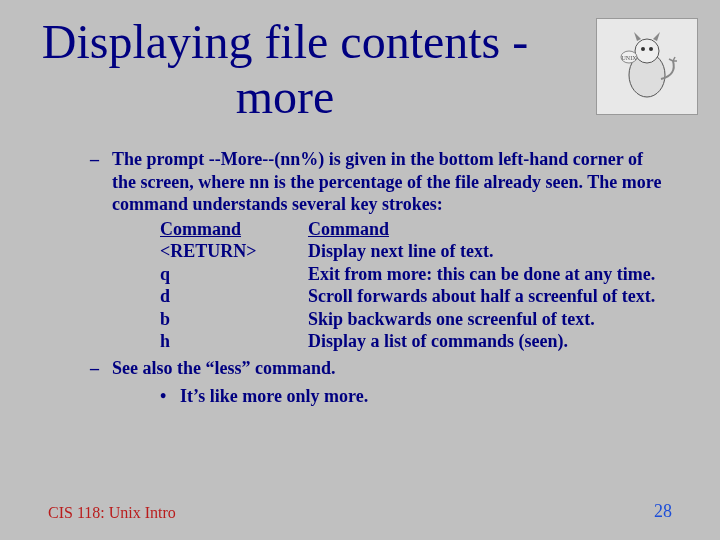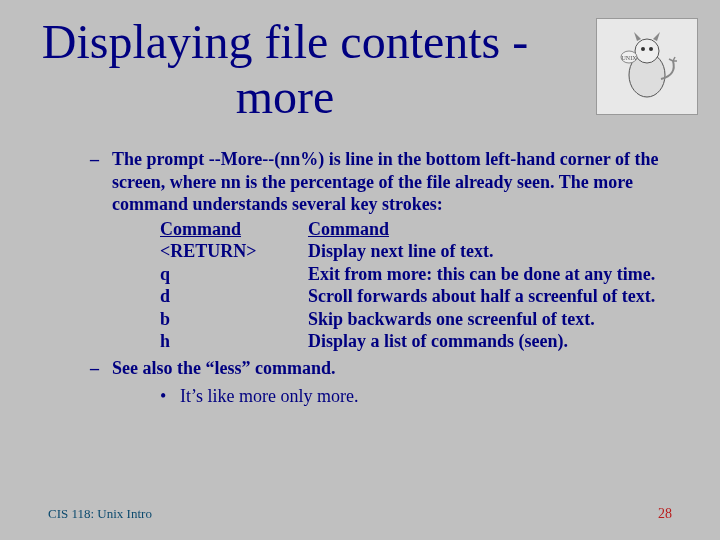--- a/index.html
+++ b/index.html
@@ -76,42 +76,42 @@
   }
   .underline {
     text-decoration: underline;
   }
   .sub-bullet {
     position: relative;
     margin-left: 48px;
     padding-left: 20px;
     margin-top: 6px;
     font-size: 18px;
-    font-weight: normal;
+    font-weight: bold;
   }
   .sub-bullet::before {
     content: "•";
     position: absolute;
     left: 0;
     top: 0;
   }
   .footer-left {
     position: absolute;
     bottom: 18px;
     left: 48px;
-    font-size: 13px;
-    color: #0c4a6e;
+    font-size: 16px;
+    color: #b91c1c;
     font-weight: normal;
   }
   .footer-right {
     position: absolute;
     bottom: 18px;
     right: 48px;
-    font-size: 14px;
-    color: #b91c1c;
+    font-size: 18px;
+    color: #1d4ed8;
     font-weight: normal;
   }
 </style>
 </head>
 <body>
 
 <div class="slide">
 
   <div class="title">
     <span>Displaying file contents -</span><br>
@@ -129,21 +129,21 @@
       <ellipse cx="22" cy="30" rx="8" ry="6" fill="#f0f0f0" stroke="#888" stroke-width="1"></ellipse>
       <text x="22" y="33" font-size="6" text-anchor="middle" fill="#555">UNIX</text>
       <path d="M54 52 Q70 48 66 34" fill="none" stroke="#888" stroke-width="2"></path>
       <path d="M66 34 L62 32 M66 34 L68 30 M66 34 L70 34" stroke="#888" stroke-width="1.5"></path>
     </svg>
   </div>
 
   <div class="content">
 
     <div class="bullet1">
-      <span>The prompt --More--(nn%) is line in the bottom left-hand corner of the screen, where nn is the percentage of the file already seen.  The more command understands several key strokes:</span>
+      <span>The prompt --More--(nn%) is given in the bottom left-hand corner of the screen, where nn is the percentage of the file already seen.  The more command understands several key strokes:</span>
 
       <div class="table">
         <div class="row">
           <div class="col1 underline">Command</div>
           <div class="col2 underline">Command</div>
         </div>
         <div class="row">
           <div class="col1">&lt;RETURN&gt;</div>
           <div class="col2">Display next line of text.</div>
         </div>

